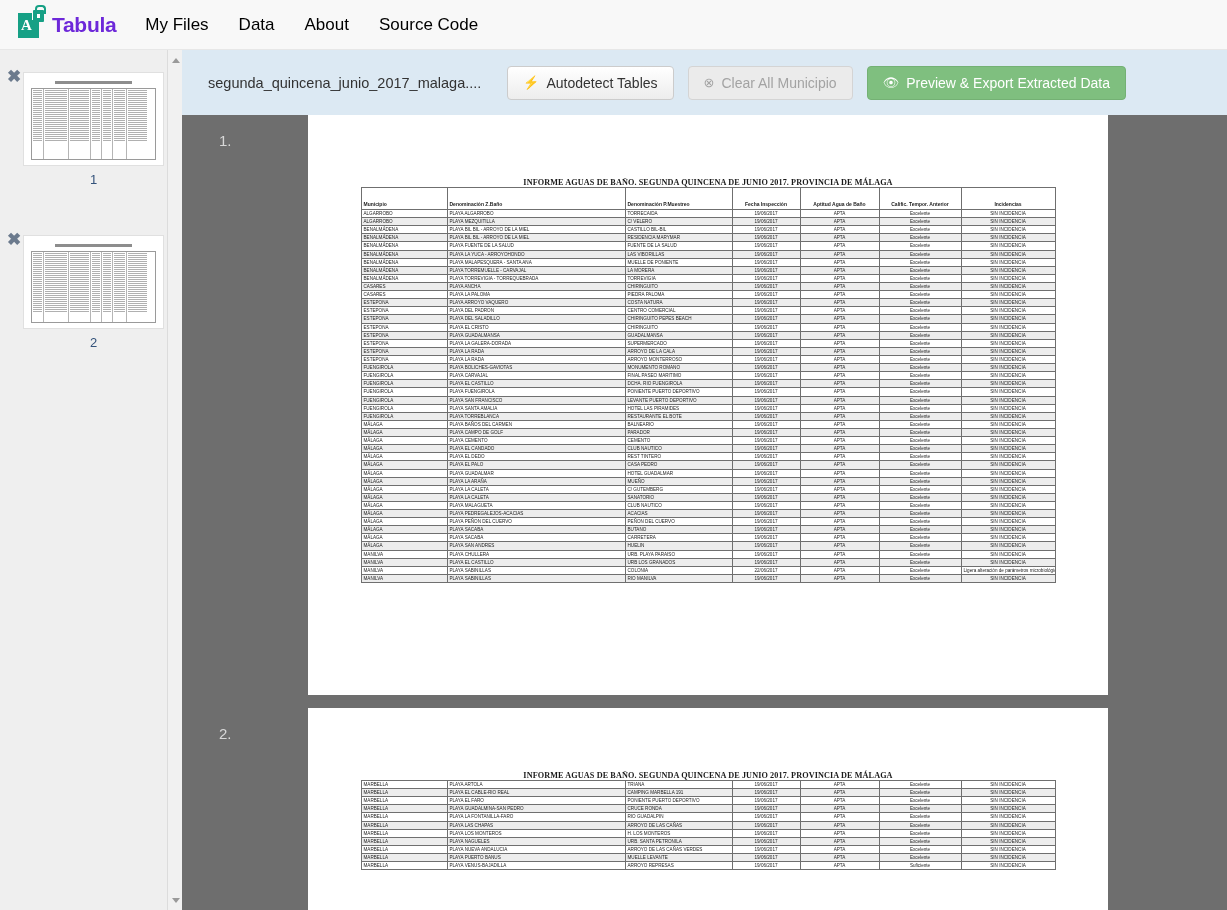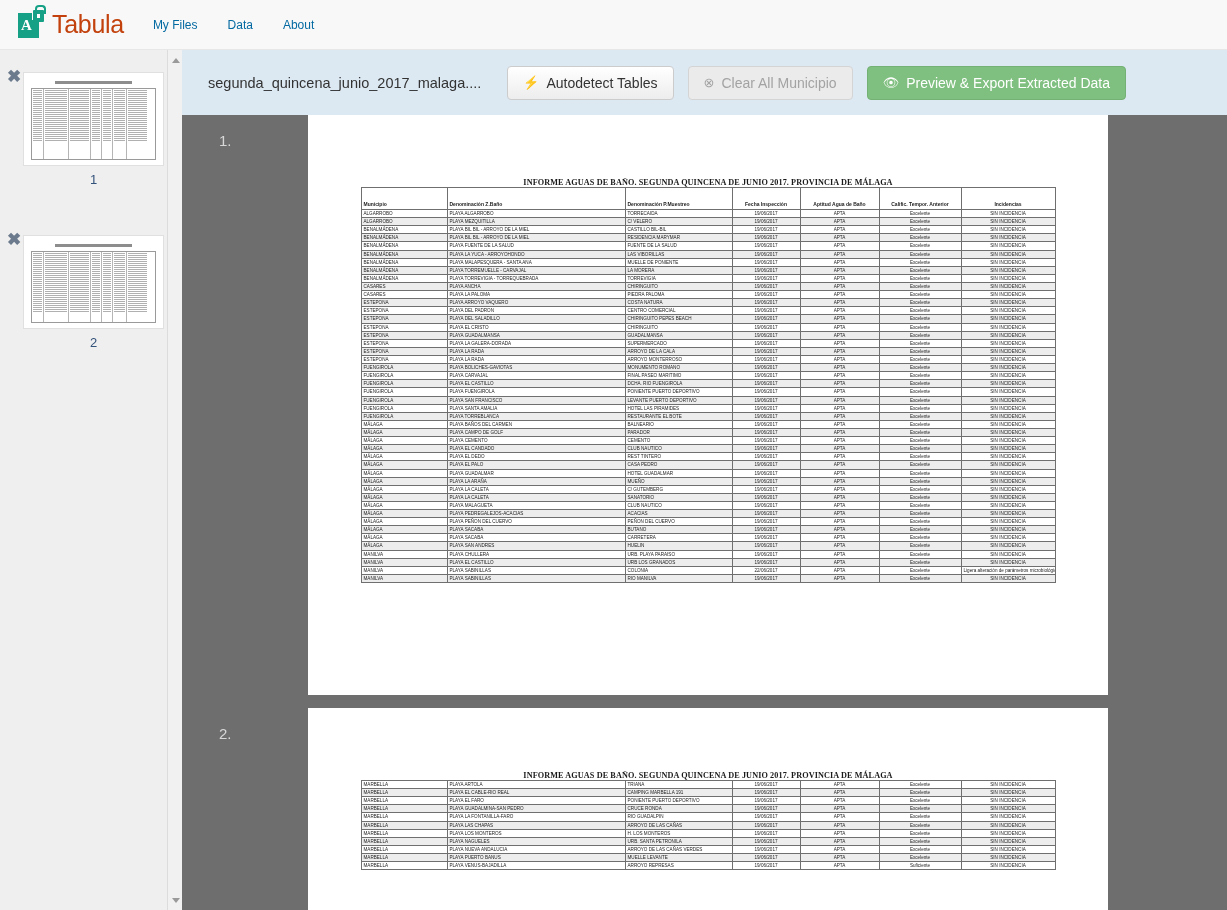--- a/index.html
+++ b/index.html
@@ -55,26 +55,26 @@
     border-bottom: none;
     border-radius: 4px 4px 0 0;
     background: transparent;
   }
   .logo-lock:after {
     content: ""; position: absolute;
     left: 4px; top: 4px; width: 3px; height: 4px;
     background: #ffffff;
   }
   .brand-name {
-    font-size: 25px; font-weight: normal; color: #c2410c;
+    font-size: 21px; font-weight: bold; color: #6d28d9;
     letter-spacing: -0.3px;
   }
   .nav-links { display: flex; align-items: center; height: 50px; }
   .nav-link {
-    color: #0369a1; font-size: 12px;
+    color: #000000; font-size: 17px;
     padding: 0 15px; line-height: 50px;
     cursor: pointer; text-decoration: none;
   }
 
   
   .body-wrap {
     position: absolute; top: 50px; left: 0;
     width: 1227px; height: 860px;
   }
 
@@ -263,20 +263,21 @@
       <div class="logo-fold"></div>
       <div class="logo-a">A</div>
       <div class="logo-lock"></div>
     </div>
     <span class="brand-name">Tabula</span>
   </div>
   <div class="nav-links">
     <a class="nav-link">My Files</a>
     <a class="nav-link">Data</a>
     <a class="nav-link">About</a>
+    <a class="nav-link">Source Code</a>
   </div>
 </div>
 
 <div class="body-wrap">
 
   <div class="sidebar">
     <div id="thumbs">
         <div class="thumb-item">
           <div class="thumb-close" style="top:19px">✖</div>
           <div class="thumb-card" style="top:22px">

